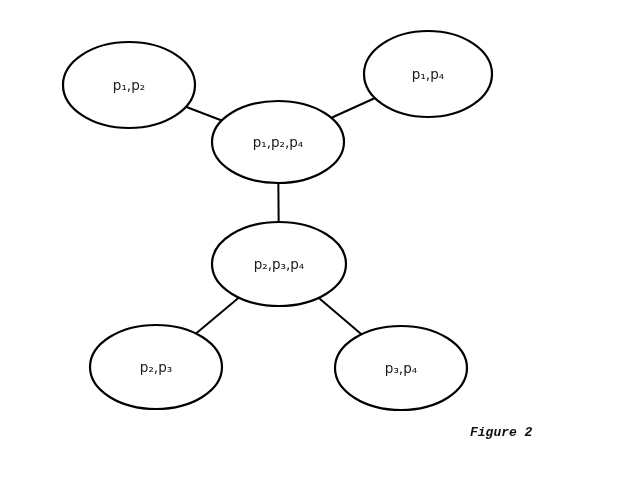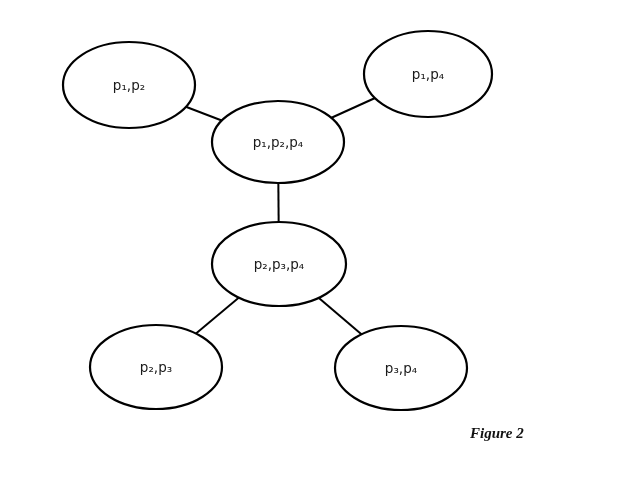--- a/index.html
+++ b/index.html
@@ -24,22 +24,22 @@
   }
   .graph-svg text {
     font-family: "DejaVu Sans", "Liberation Sans", sans-serif;
     font-size: 13.5px;
     fill: #1a1a1a;
   }
   .figure-caption {
     position: absolute;
     left: 470px;
     top: 425px;
-    font-family: Liberation Serif, serif;
-    font-size: 15px;
+    font-family: Liberation Mono, monospace;
+    font-size: 13px;
     font-weight: bold;
     font-style: italic;
     color: #111111;
     white-space: nowrap;
   }
 </style>
 </head>
 <body>
 
 <div class="page">

